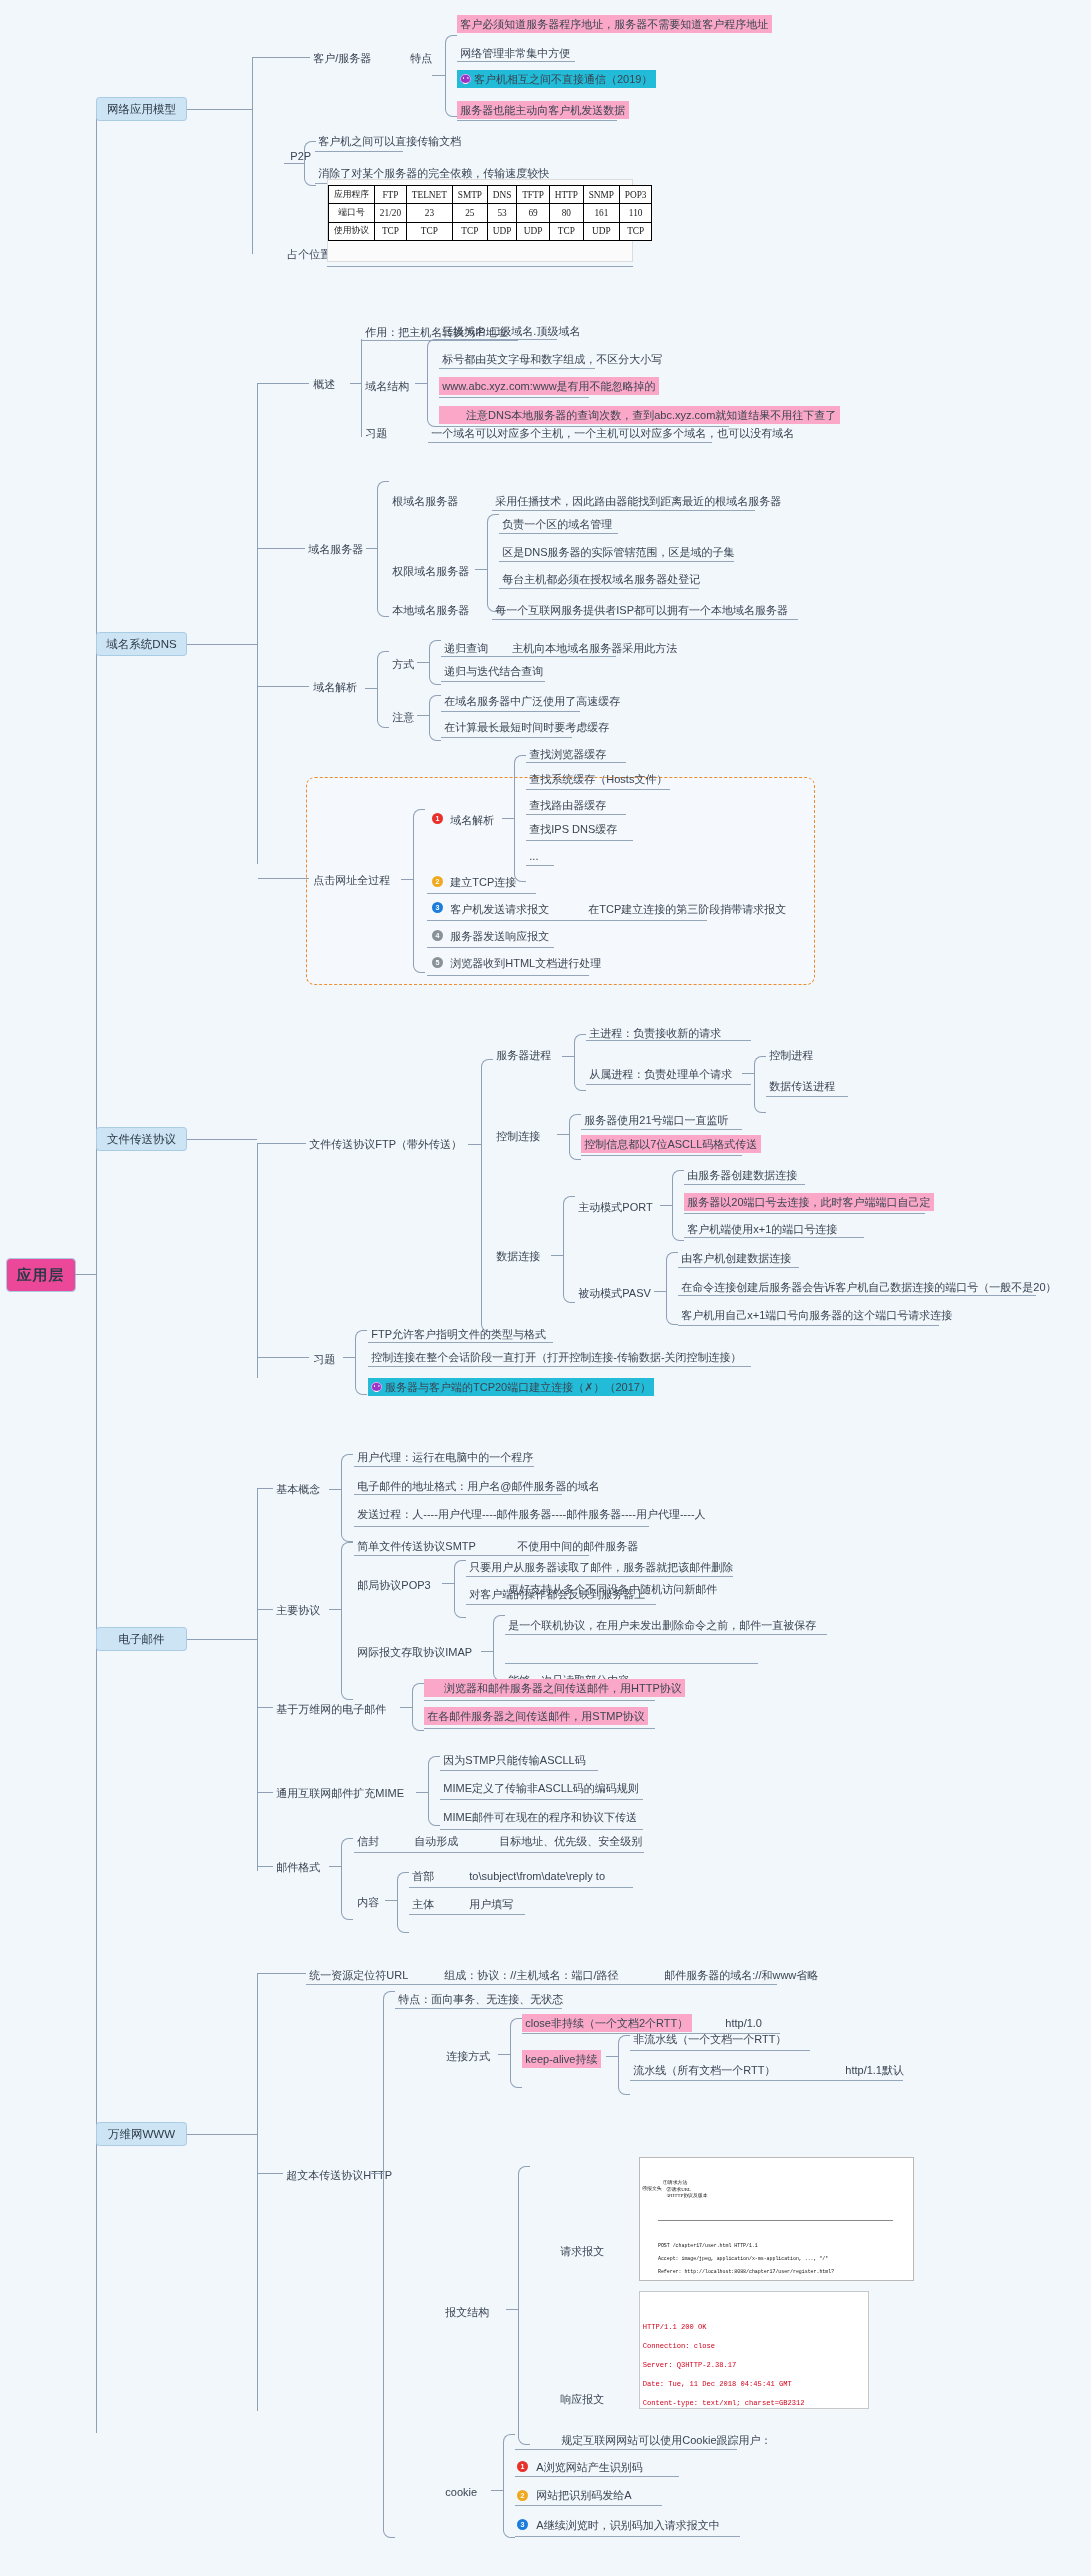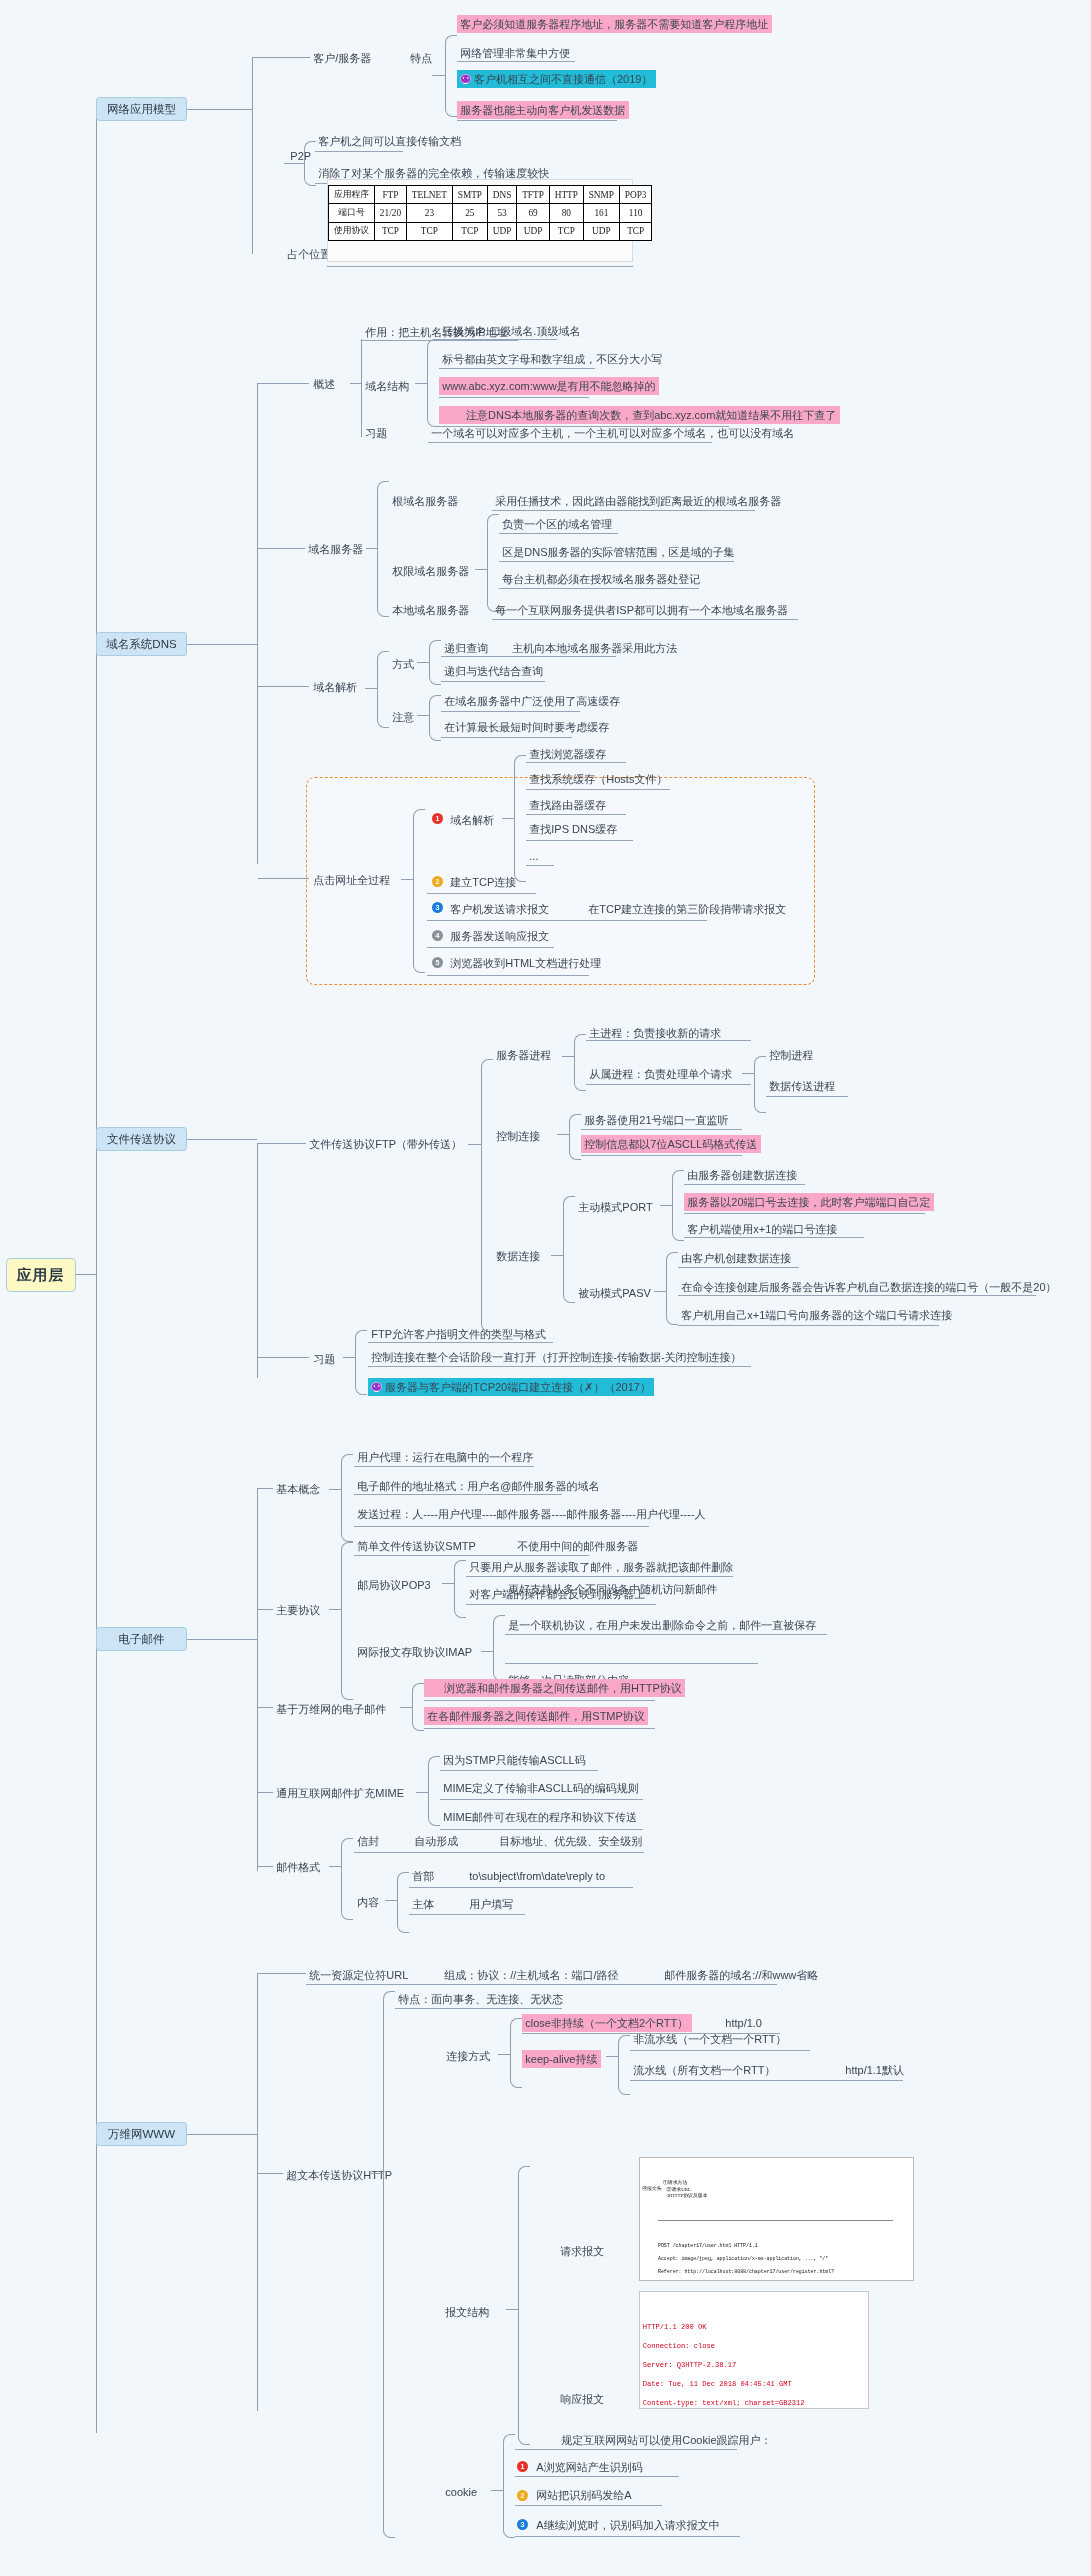--- a/index.html
+++ b/index.html
@@ -23,21 +23,21 @@
   }
   .node.s20{font-size:11px;}
 
   
   .hl-pink{ background:#fba8c8; }
   .hl-cyan{ background:#22bcd8; }
 
   
   .root{
     position:absolute;
-    background:#fef9c3;
+    background:#ec4899;
     border:0.5px solid #a9cbe4;
     border-radius:4.4px;
     color:#2b3947;
     font-size:14.8px;
     font-weight:bold;
     letter-spacing:1.1px;
     display:flex;align-items:center;justify-content:center;
     padding:5.5px 7.7px;
   }
   

